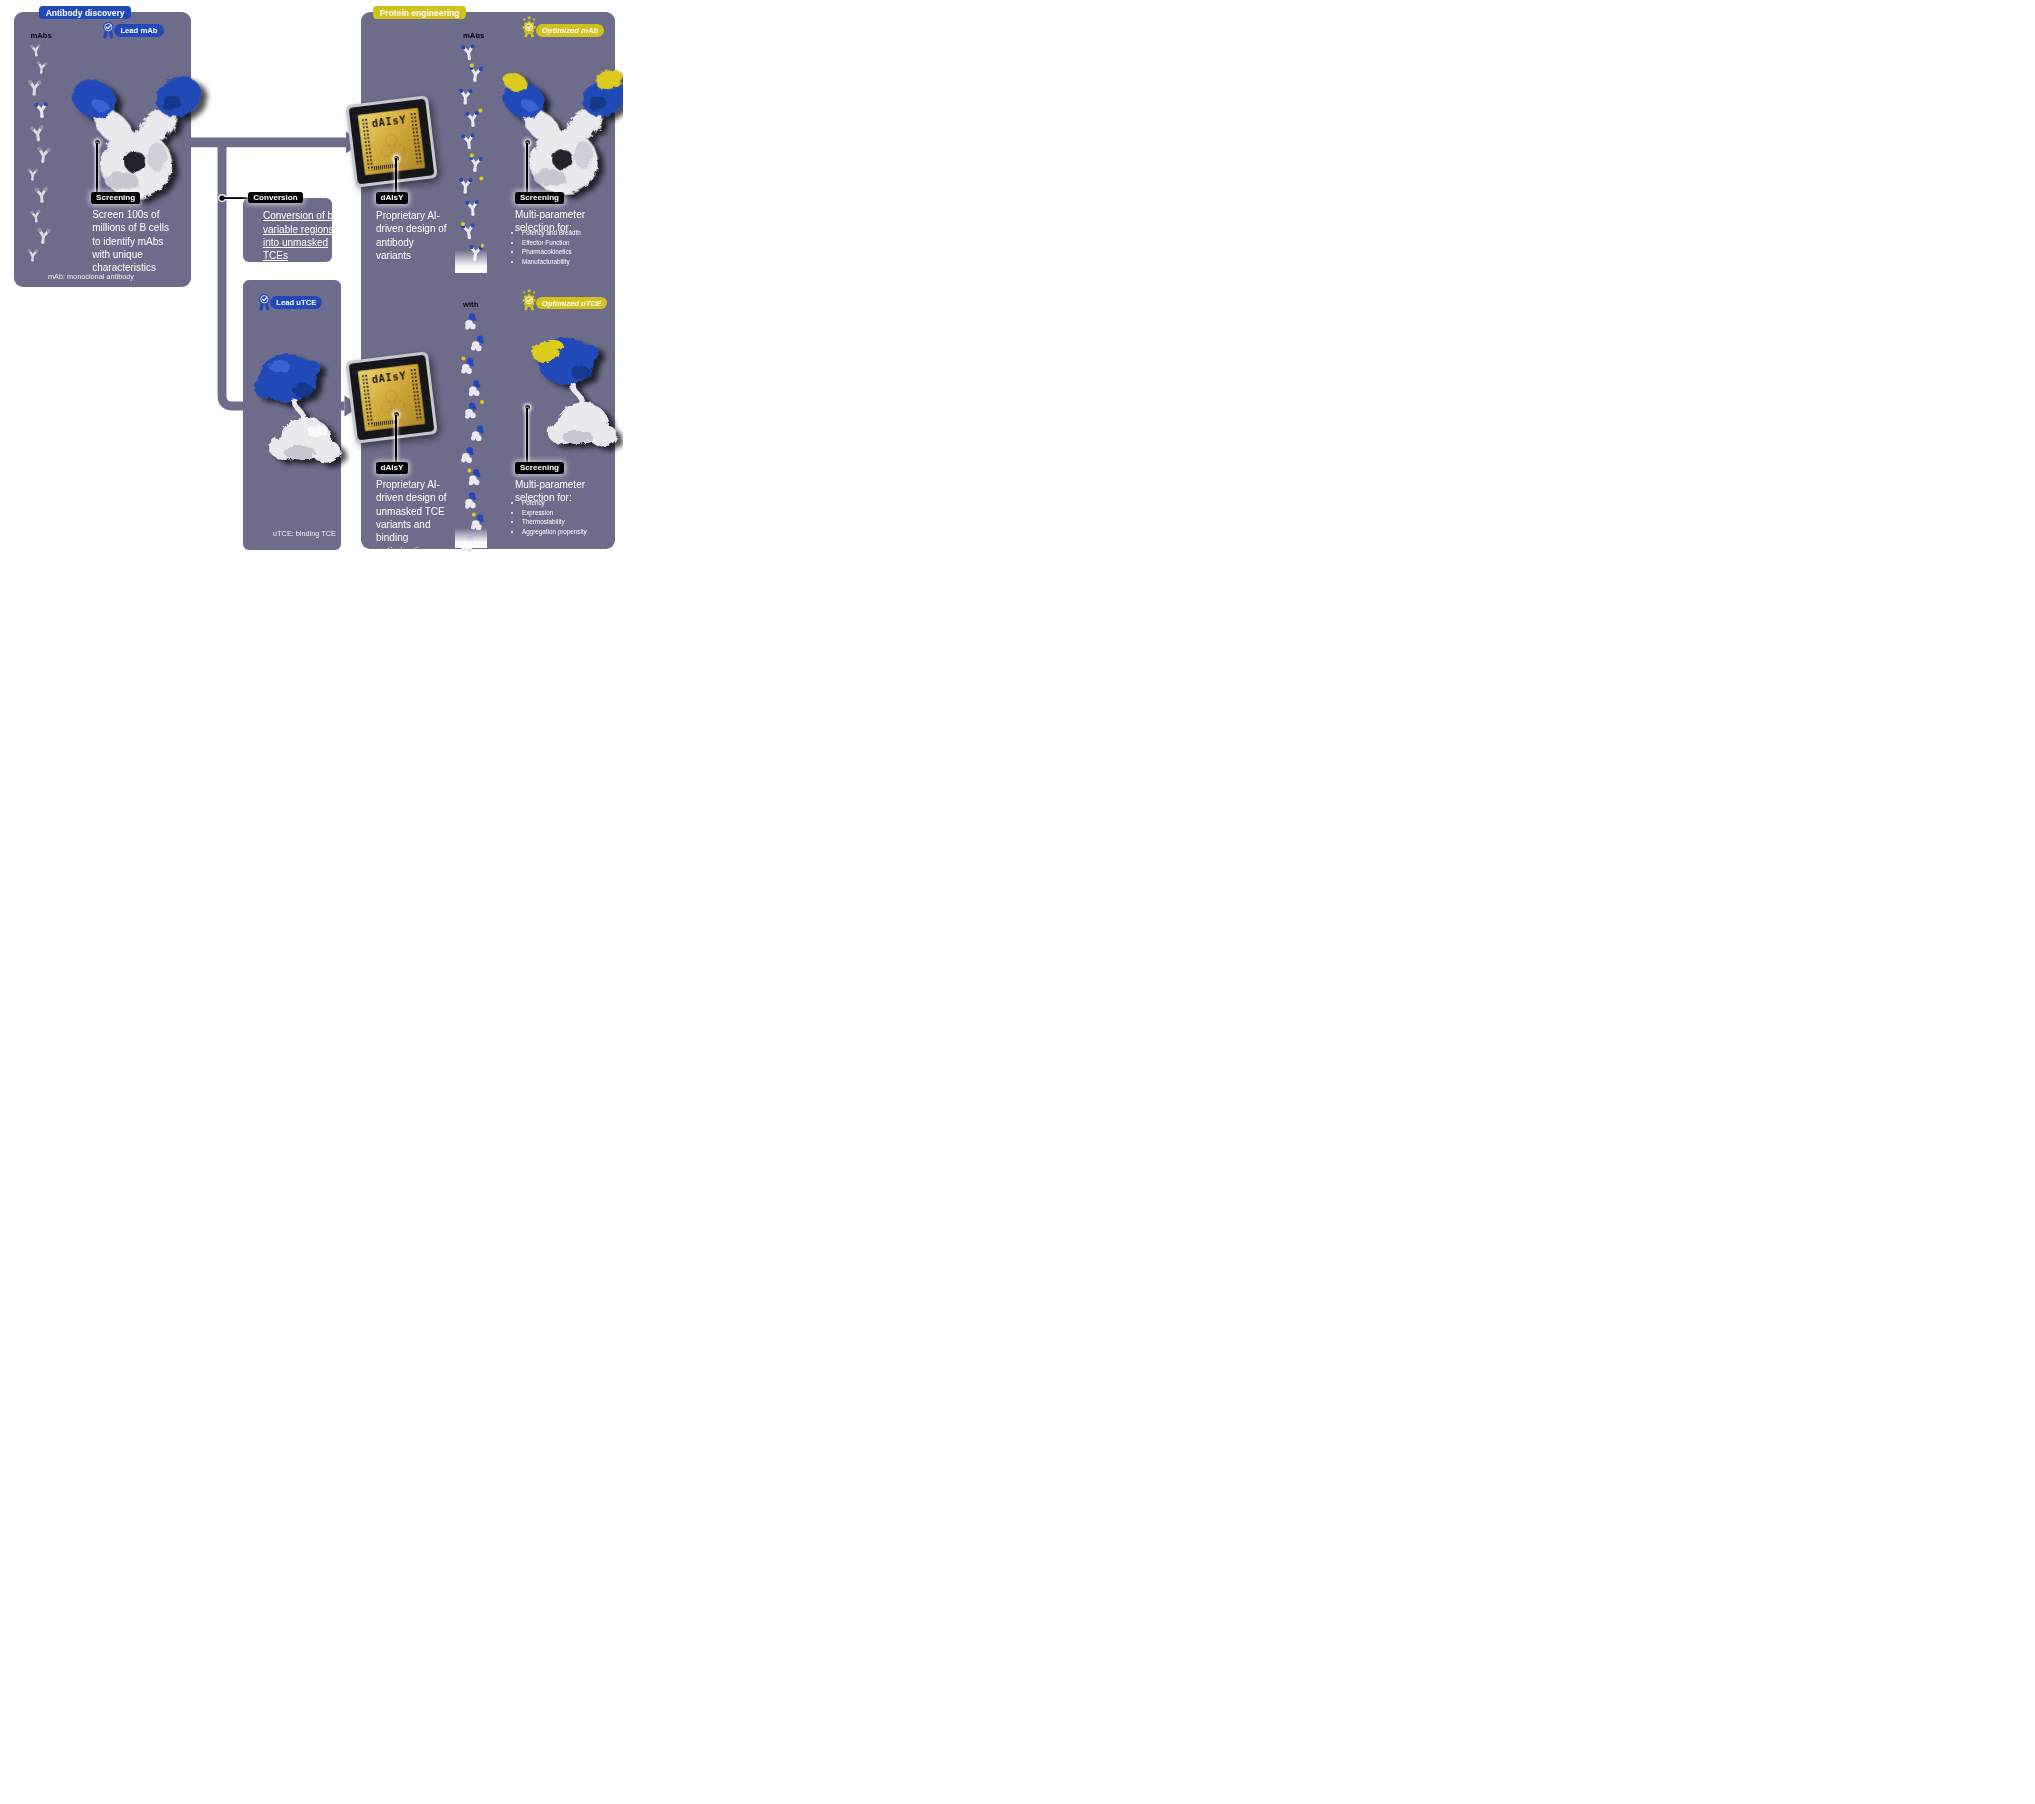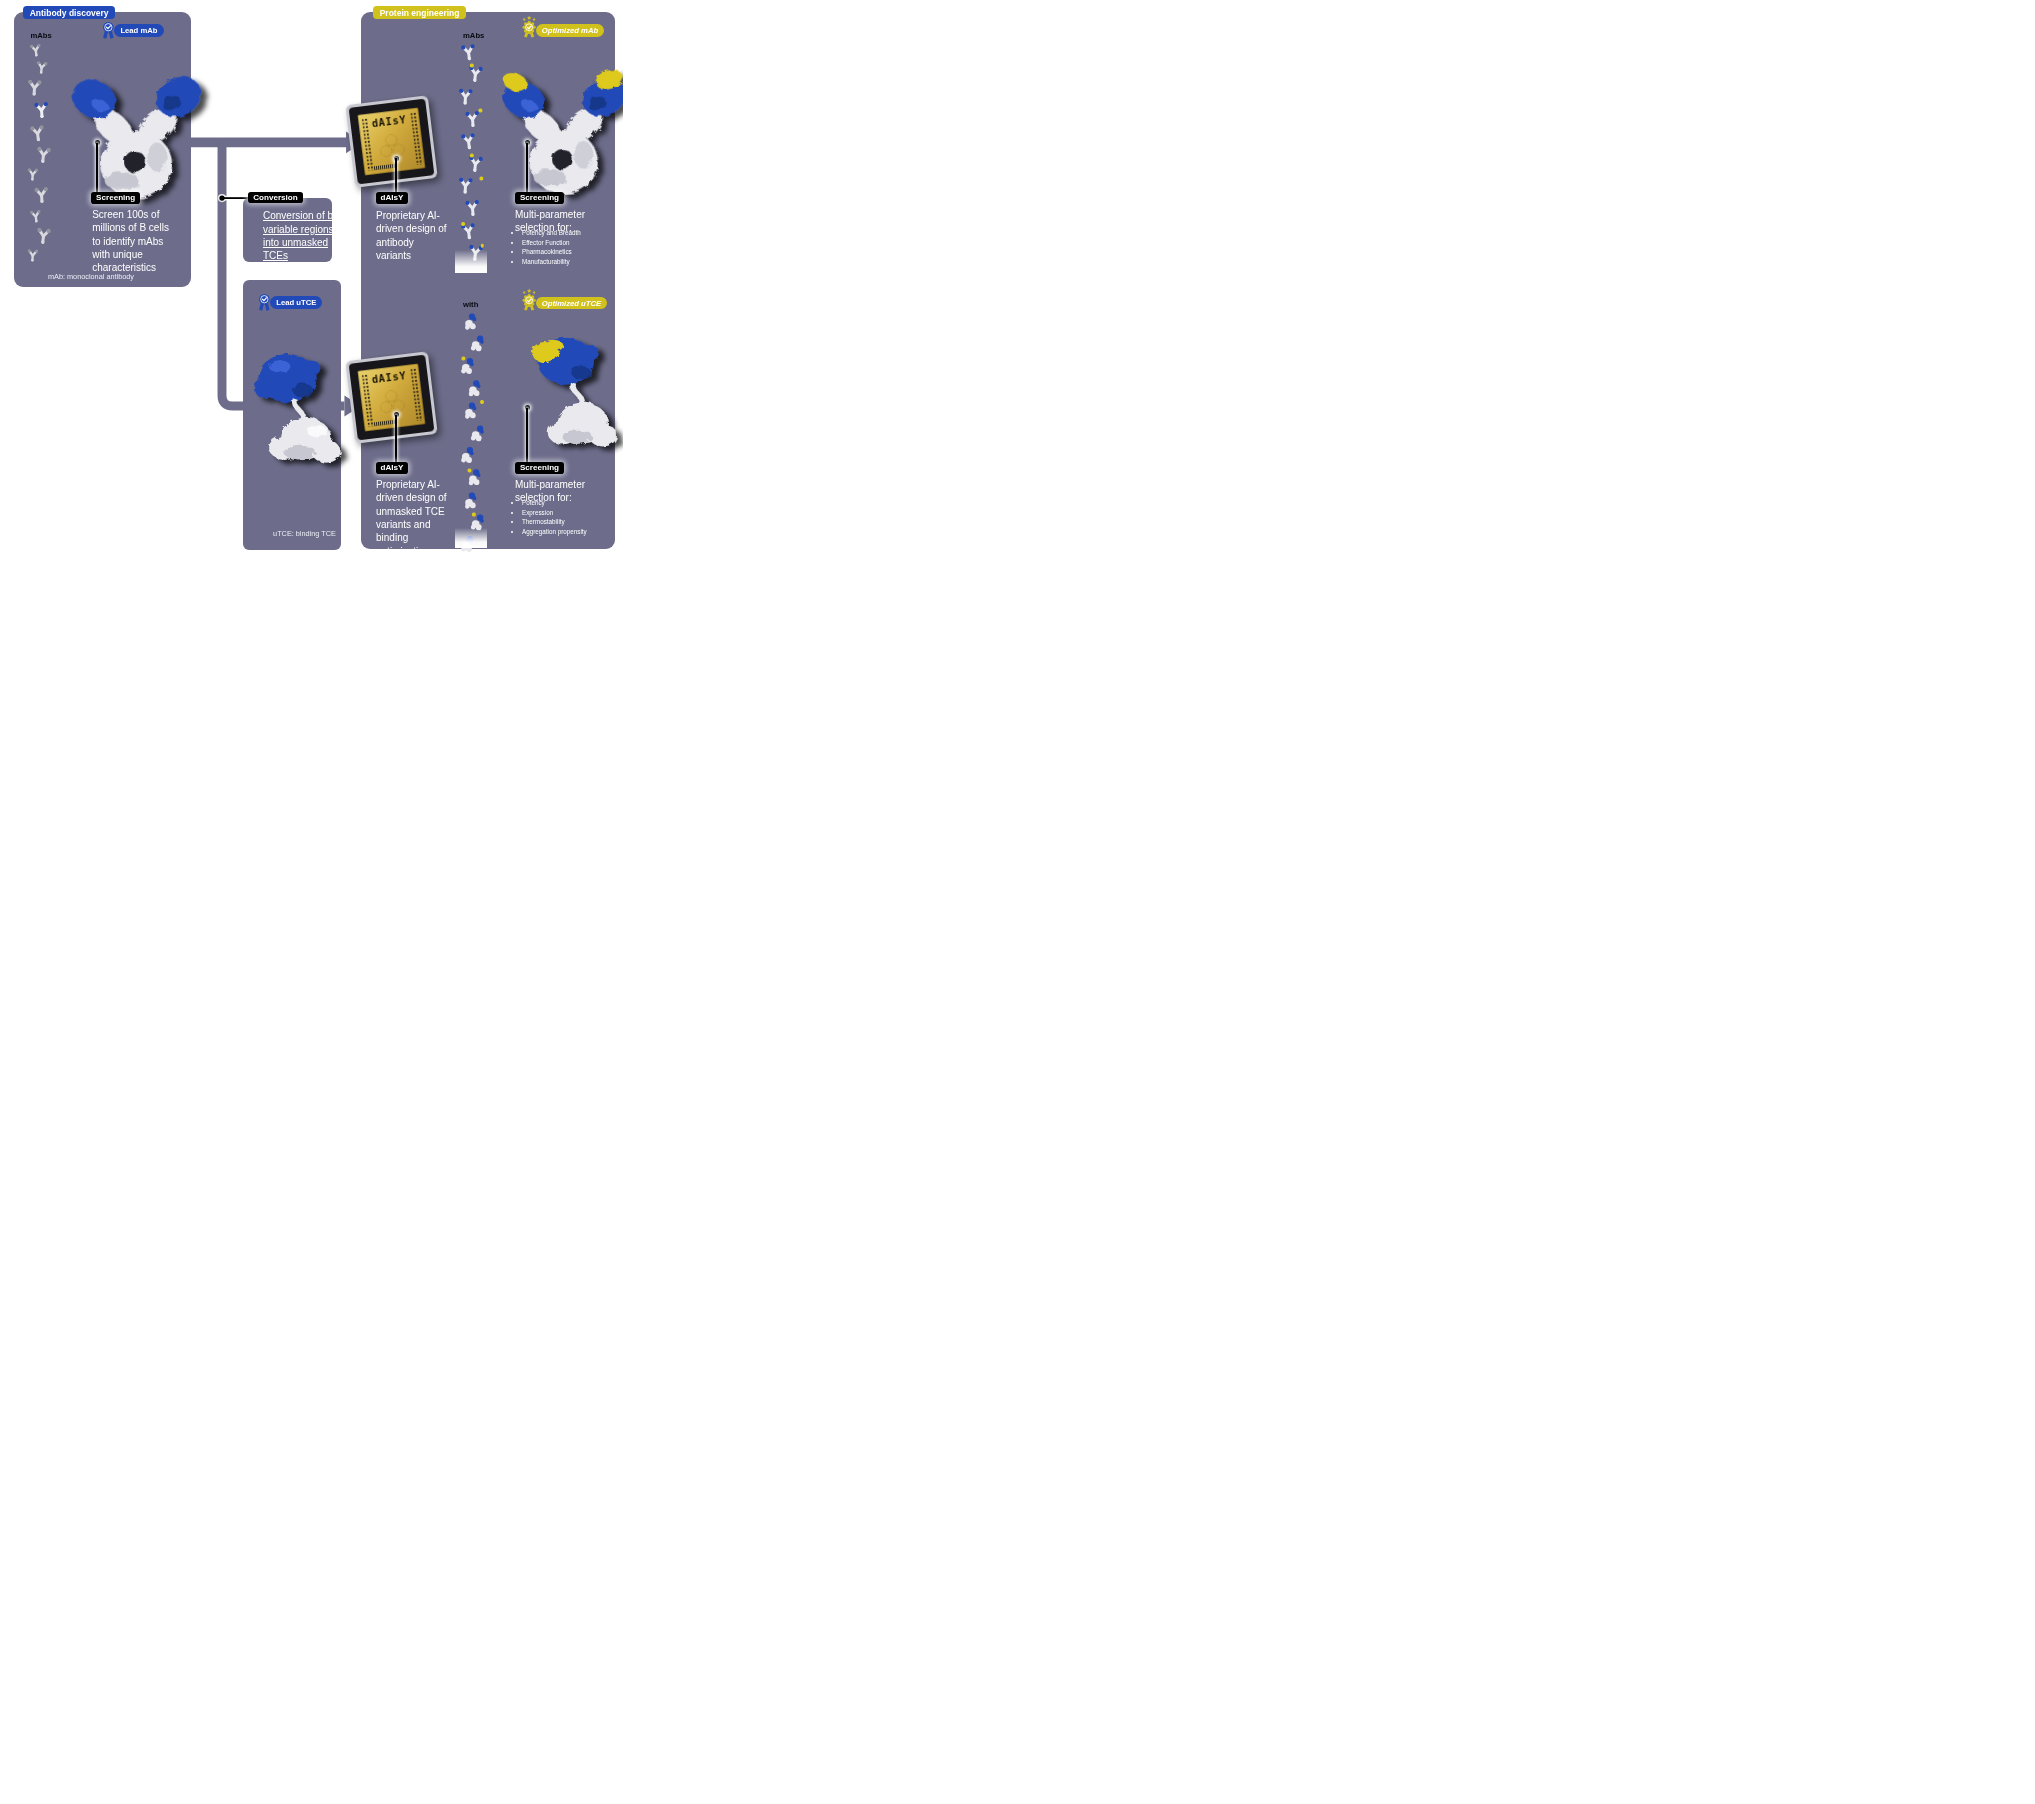--- a/index.html
+++ b/index.html
@@ -3,21 +3,21 @@
 <meta charset="utf-8">
 <style>
   html,body{margin:0;padding:0;background:#ffffff;}
   .canvas{position:relative;width:623px;height:552px;background:#ffffff;
           font-family:"Liberation Sans",sans-serif;overflow:hidden;}
   .panel{position:absolute;background:#6d6d8b;border-radius:9px;z-index:1;}
   .panel.small{border-radius:6.1px;}
   
   .hdr{position:absolute;color:#fff;font-weight:bold;font-size:8.5px;padding:1.6px 6.5px;
        border-radius:3.7px;z-index:6;white-space:nowrap;}
-  .hdr.blue{background:#2149b8;}
+  .hdr.blue{background:#2149b8;margin-left:16px;}
   .hdr.yellow{background:#d1c11d;}
   .lbl{position:absolute;background:#000;color:#fff;font-weight:bold;font-size:8.1px;
        padding:1.2px 4.9px;border-radius:2.8px;z-index:6;white-space:nowrap;
        box-shadow:0 0 5.7px 2px rgba(255,255,255,.55);}
   .collabel{position:absolute;font-weight:bold;font-size:7.7px;color:#0a0a12;z-index:3;}
   .desc{position:absolute;color:#fff;font-size:10px;line-height:1.33;z-index:3;}
   .footnote{position:absolute;color:#eceef6;font-size:7.3px;z-index:3;padding-left:24px;}
   ul.crit{position:absolute;margin:0;padding-left:7px;z-index:3;width:92px;}
   ul.crit li{color:#fff;font-size:6.3px;line-height:1.32;margin-bottom:1.2px;}
   

